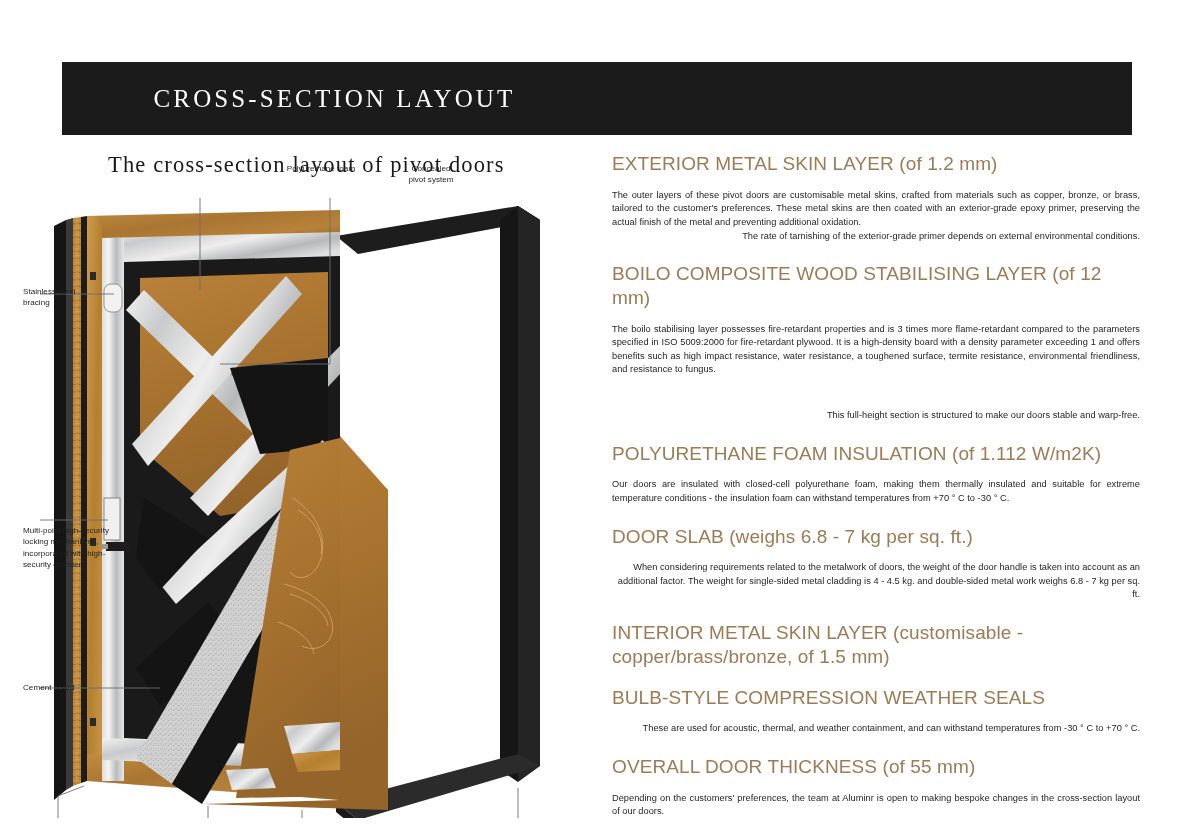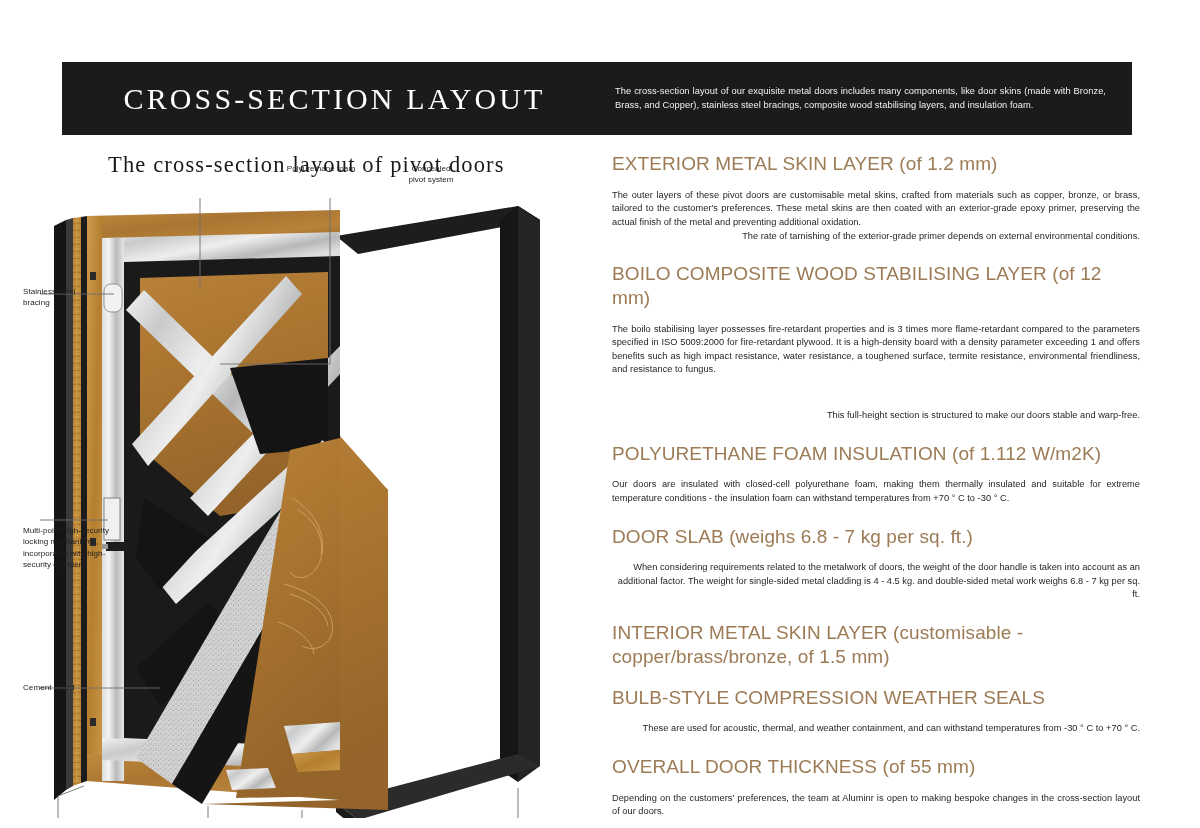--- a/index.html
+++ b/index.html
@@ -17,21 +17,21 @@
     position: absolute; left: 62px; top: 62px;
     width: 1070px; height: 73px;
     background: #1b1b1b;
     display: flex; align-items: stretch;
   }
   .header-title-cell {
     width: 545px; display: flex; align-items: center; justify-content: center;
   }
   .header-title {
     font-family: "Liberation Serif", serif;
-    font-size: 30px; letter-spacing: 3.1px;
+    font-size: 25px; letter-spacing: 3.1px;
     color: #ffffff; font-weight: 400; white-space: nowrap;
   }
   .header-desc-cell {
     flex: 1; display: flex; align-items: center;
     padding: 0 26px 0 8px;
   }
   .header-desc {
     font-size: 9.3px; line-height: 1.47; color: #f2f2f2;
     text-align: justify; letter-spacing: .05px;
   }
@@ -72,23 +72,20 @@
   .sp-s2 { height: 17px; }
 </style>
 </head>
 <body>
 
 <div class="page">
 
   <div class="header-bar">
     <div class="header-title-cell">
       <div class="header-title">CROSS-SECTION LAYOUT</div>
-    </div>
-    <div class="header-desc-cell">
-      <div class="header-desc">The cross-section layout of our exquisite metal doors includes many components, like door skins (made with Bronze, Brass, and Copper), stainless steel bracings, composite wood stabilising layers, and insulation foam.</div>
     </div>
   </div>
 
   <div class="left-col">
 
     <div class="left-heading">The cross-section layout of pivot doors</div>
 
     <div class="diagram">
       <svg width="520" height="620" viewBox="0 0 520 620" xmlns="http://www.w3.org/2000/svg">
         <defs>

